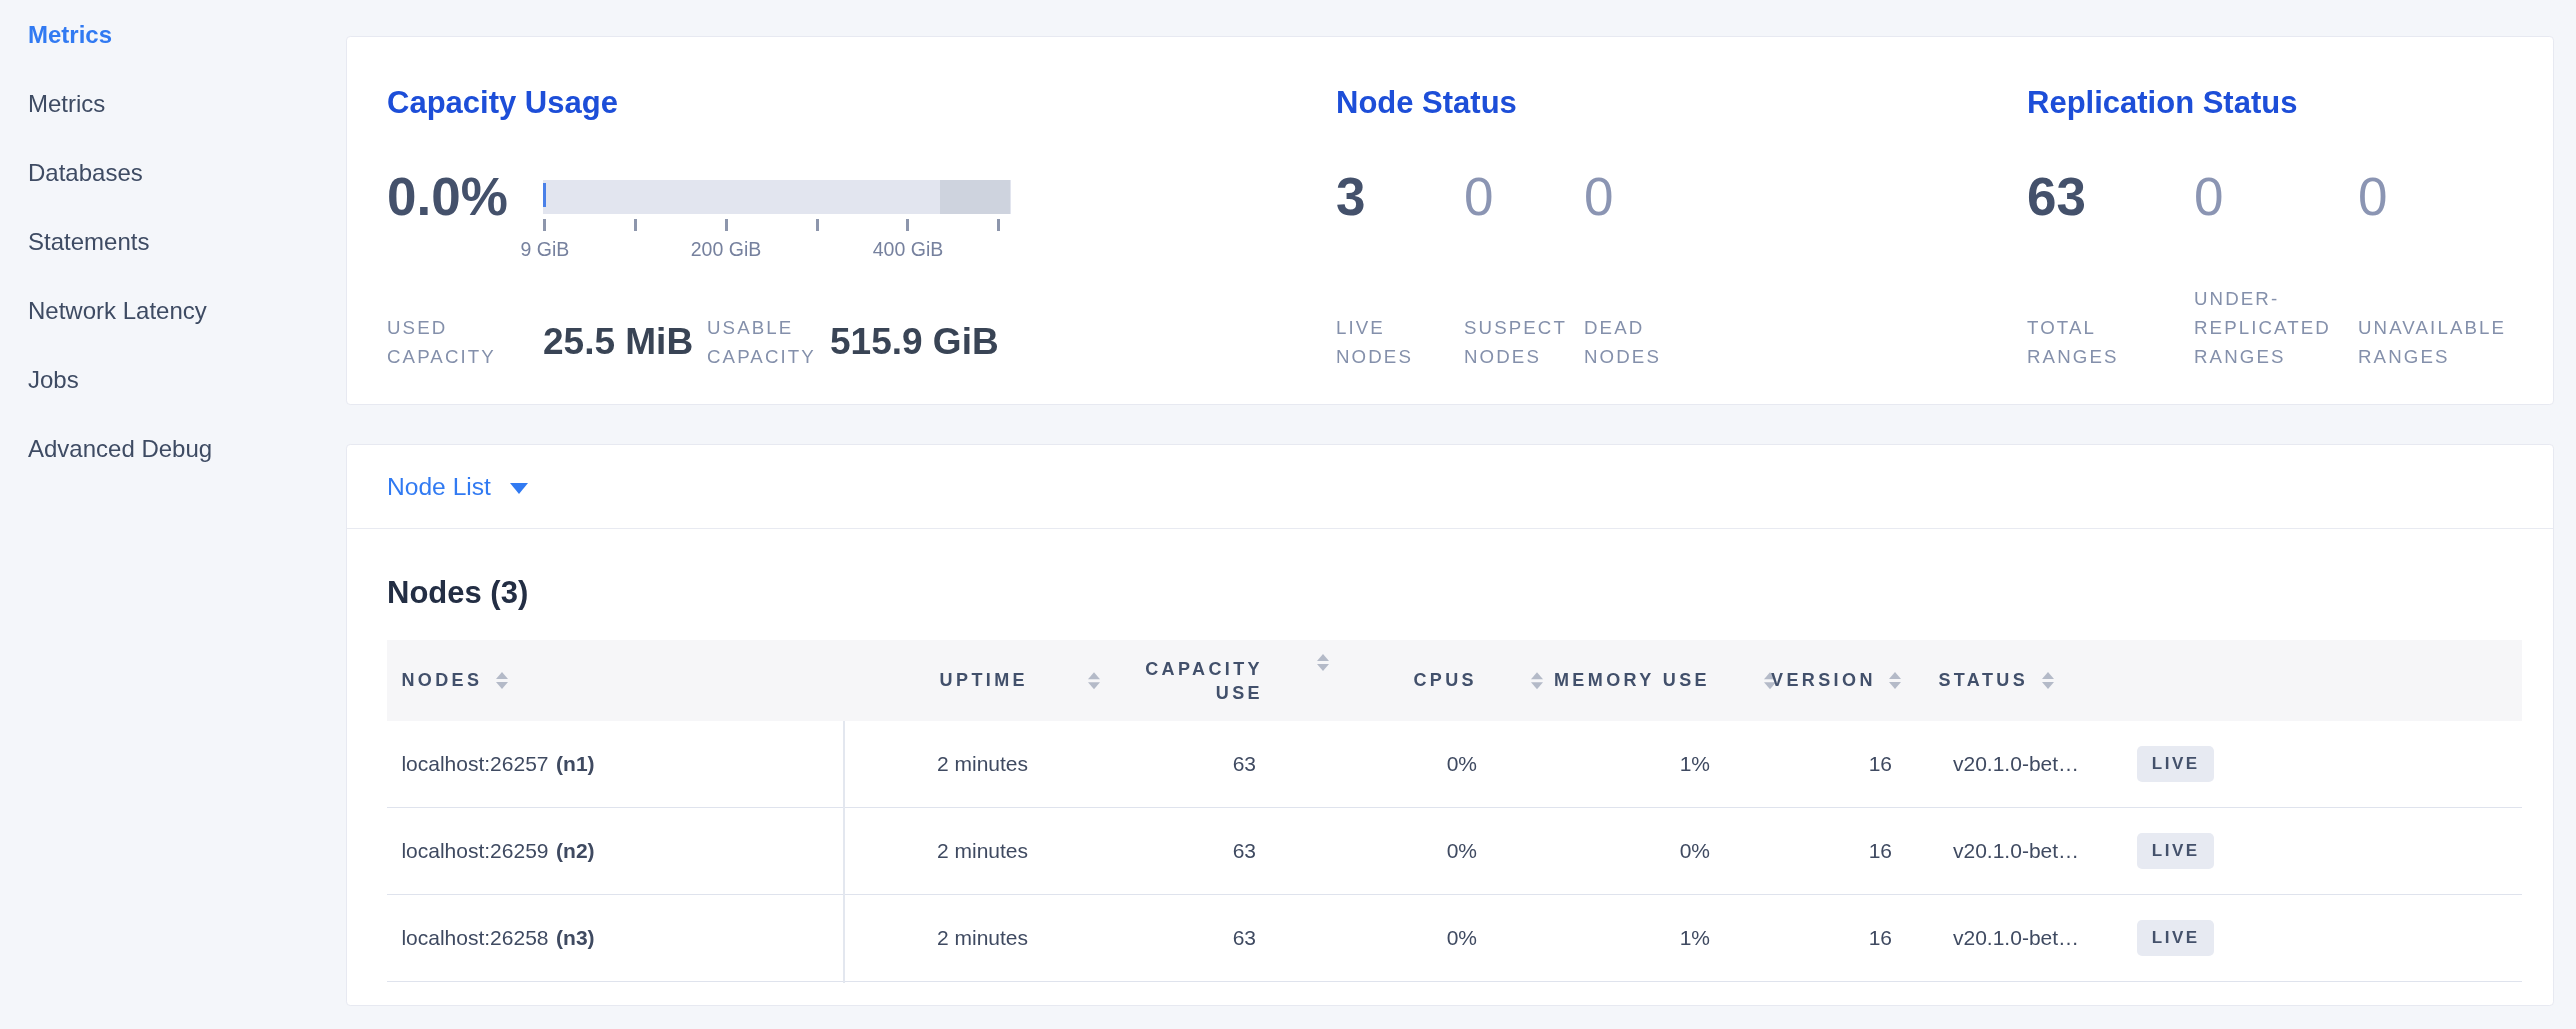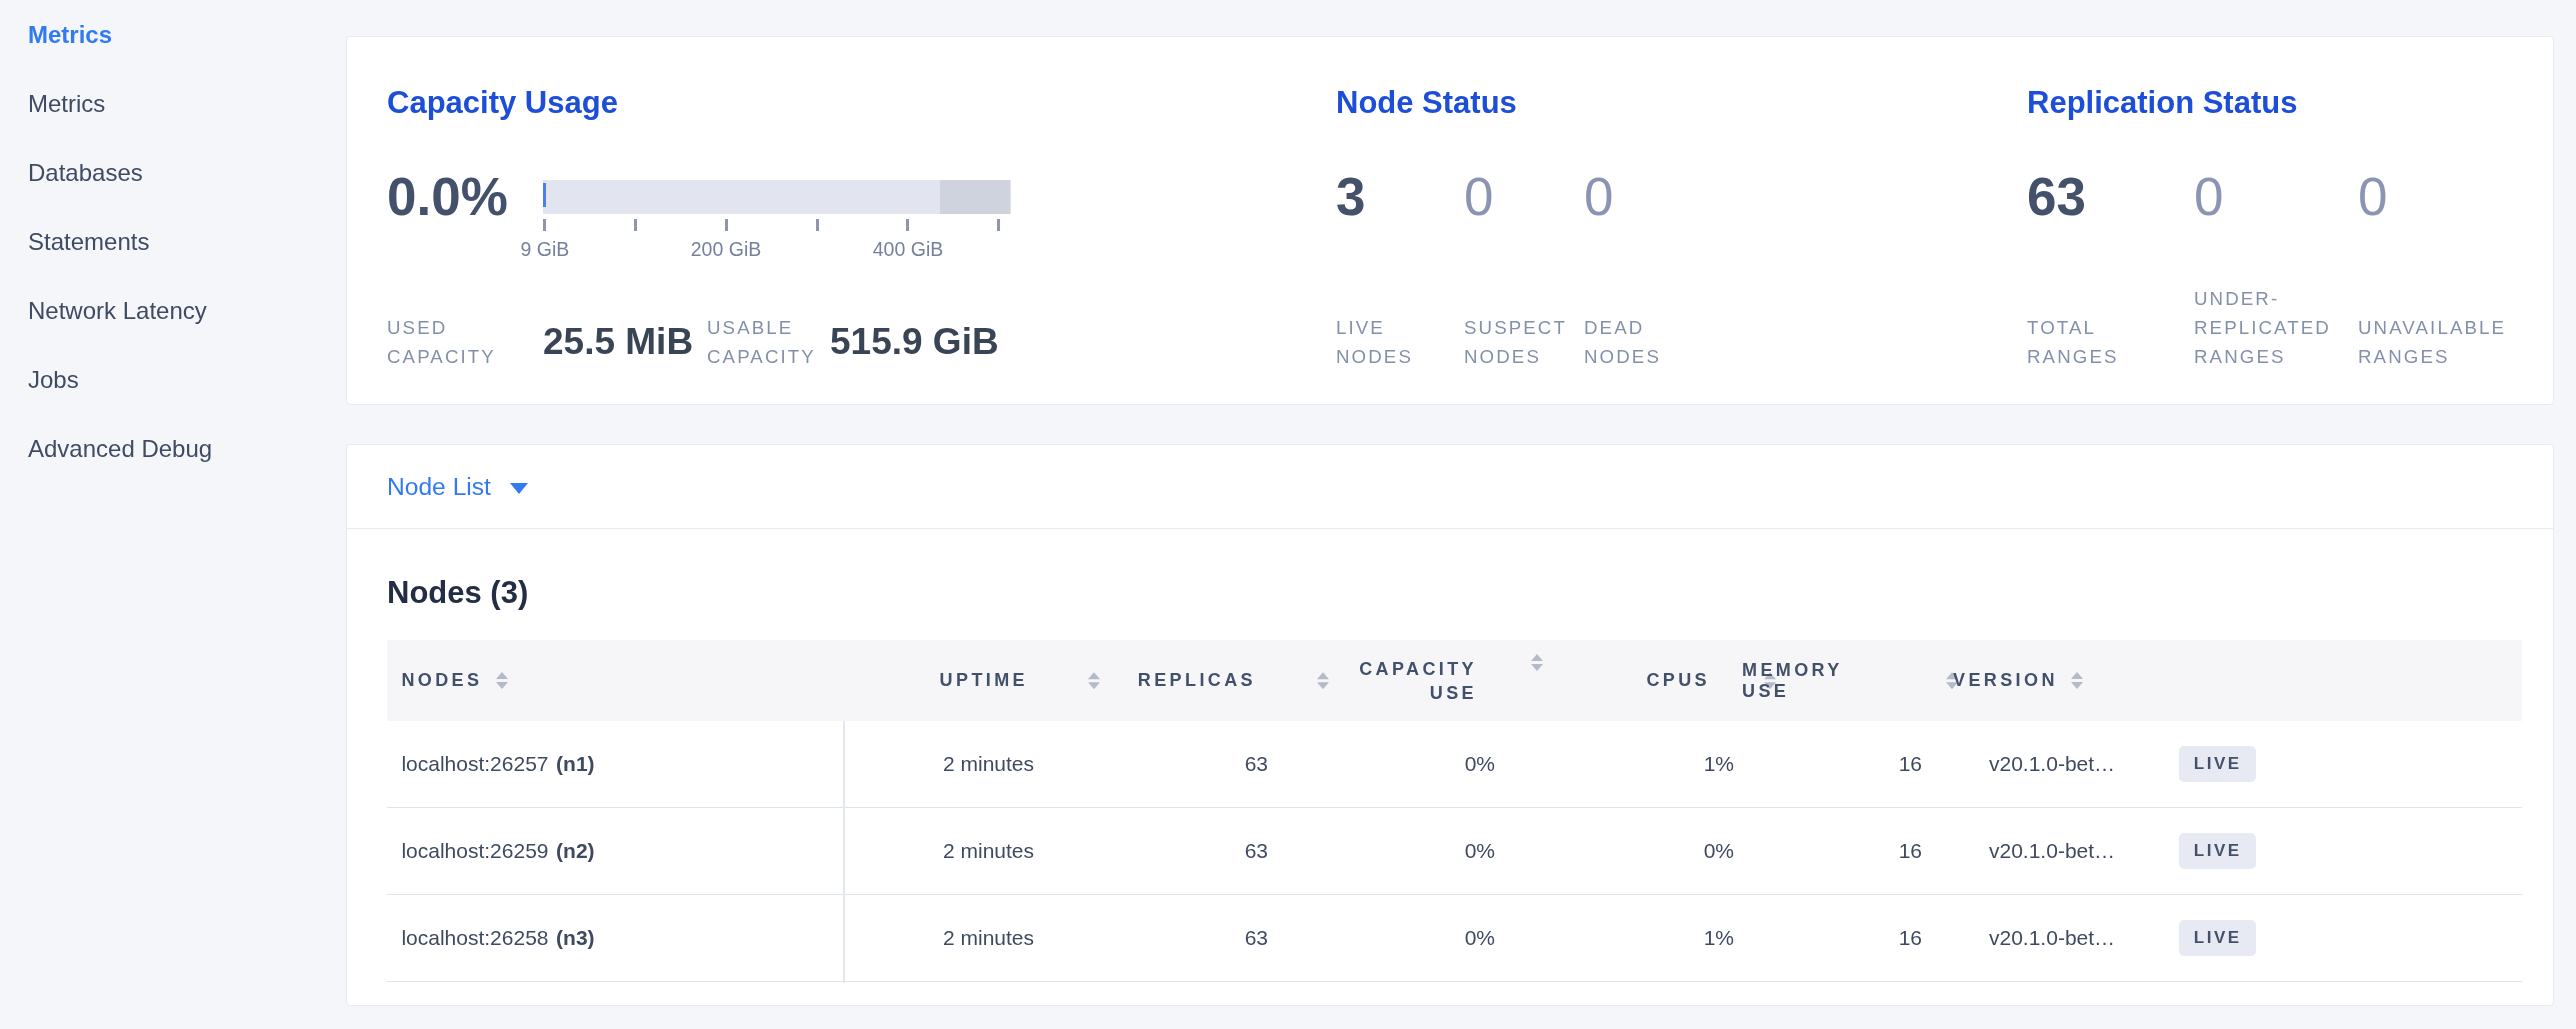--- a/index.html
+++ b/index.html
@@ -108,21 +108,21 @@
     grid-template-columns: 457px 222px 229px 214px 233px 182px 199px 399px;
   }
   .thead { background: #f6f6f8; height: 81px; }
   .th {
     position: relative;
     display: flex; align-items: center;
     font-size: 18px; font-weight: 700; letter-spacing: 3.4px;
     color: #42506b; text-transform: uppercase; cursor: pointer;
   }
   .th .h-lines { text-align: right; line-height: 24px; }
-  .trow { height: 87px; border-bottom: 1.7px solid #dfe3ed; gap: 6px; }
+  .trow { height: 87px; border-bottom: 1.7px solid #dfe3ed; }
   .td {
     display: flex; align-items: center;
     font-size: 21px; color: #3f4a61; white-space: nowrap;
   }
   .c1 { justify-content: flex-start; padding-left: 14.4px; }
   .c2 { justify-content: flex-end; padding-right: 38px; }
   .c3 { justify-content: flex-end; padding-right: 39px; }
   .c4 { justify-content: flex-end; padding-right: 32px; }
   .c5 { justify-content: flex-end; padding-right: 32px; }
   .c6 { justify-content: flex-end; padding-right: 32px; }
@@ -264,27 +264,20 @@
             <i class="tri-down"></i>
           </span>
       </div>
       <div class="th c2">
         <span>UPTIME</span>
         <span class="sort-icon sort-abs">
             <i class="tri-up"></i>
             <i class="tri-down"></i>
           </span>
       </div>
-      <div class="th c3">
-        <span>REPLICAS</span>
-        <span class="sort-icon sort-abs">
-            <i class="tri-up"></i>
-            <i class="tri-down"></i>
-          </span>
-      </div>
       <div class="th c4">
         <span class="h-lines">
           <div>CAPACITY</div>
           <div>USE</div>
         </span>
         <span class="sort-icon sort-abs-top">
             <i class="tri-up"></i>
             <i class="tri-down"></i>
           </span>
       </div>
@@ -297,20 +290,27 @@
       </div>
       <div class="th c5">
         <span>MEMORY USE</span>
         <span class="sort-icon sort-abs">
             <i class="tri-up"></i>
             <i class="tri-down"></i>
           </span>
       </div>
       <div class="th c7">
         <span>VERSION</span>
+        <span class="sort-icon sort-inline">
+            <i class="tri-up"></i>
+            <i class="tri-down"></i>
+          </span>
+      </div>
+      <div class="th c8">
+        <span>STATUS</span>
         <span class="sort-icon sort-inline">
             <i class="tri-up"></i>
             <i class="tri-down"></i>
           </span>
       </div>
     </div>
 
     <div class="tgrid trow">
       <div class="td c1">
         <span>localhost:26257</span>

